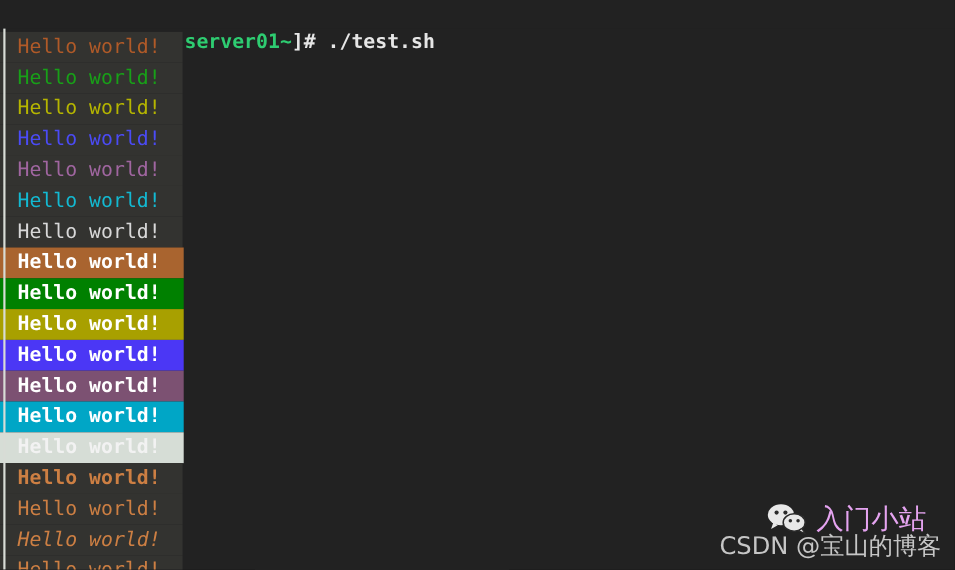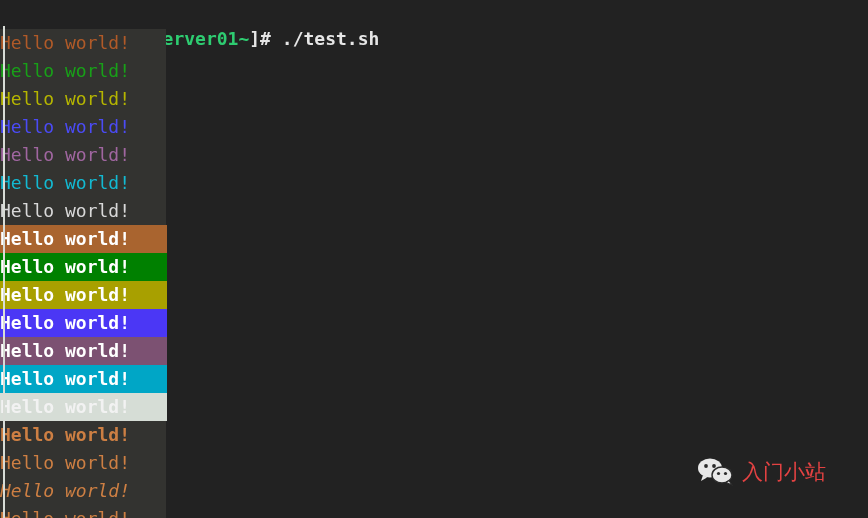--- a/index.html
+++ b/index.html
@@ -29,21 +29,21 @@
     background: #d8dcd6;
     z-index: 5;
   }
 
   .line {
     position: absolute;
     left: 0;
     height: 28px;
     line-height: 28px;
     white-space: pre;
-    padding-left: 0;
+    padding-left: 16px;
     box-sizing: border-box;
   }
 
   
   #prompt-line {
     top: 0;
     height: 26px;
     line-height: 26px;
     width: 868px;
     background: #222222;
@@ -93,23 +93,23 @@
   #wm-top {
     position: absolute;
     left: 42px;
     top: 0px;
     display: flex;
     align-items: center;
     gap: 6px;
   }
   #wm-wechat-icon { display: block; }
   #wm-brand {
-    color: #ef4444;
+    color: #f0abfc;
     font-family: "DejaVu Sans", "Liberation Sans", sans-serif;
-    font-size: 21px;
+    font-size: 25px;
     line-height: 26px;
     white-space: pre;
     opacity: 0.95;
   }
   #wm-bottom {
     position: absolute;
     left: 0px;
     top: 26px;
     color: #d4d4d4;
     font-family: "DejaVu Sans", "Liberation Sans", sans-serif;
@@ -164,15 +164,16 @@
         <polygon points="7,17 5,23 11,19.5" fill="#e8e8e8"></polygon>
         <circle cx="10" cy="8" r="1.9" fill="#2a2a2a"></circle>
         <circle cx="18" cy="8" r="1.9" fill="#2a2a2a"></circle>
         <ellipse cx="26" cy="17" rx="10" ry="8" fill="#e8e8e8" stroke="#2a2a2a" stroke-width="1.4"></ellipse>
         <polygon points="33,22.5 36,27 30,24.5" fill="#e8e8e8" stroke="#2a2a2a" stroke-width="1.2"></polygon>
         <circle cx="22.5" cy="15.5" r="1.6" fill="#2a2a2a"></circle>
         <circle cx="29.5" cy="15.5" r="1.6" fill="#2a2a2a"></circle>
       </svg>
       <span id="wm-brand">入门小站</span>
     </div>
+    <div id="wm-bottom">CSDN @宝山的博客</div>
   </div>
 
 </div>
 
 </body></html>

